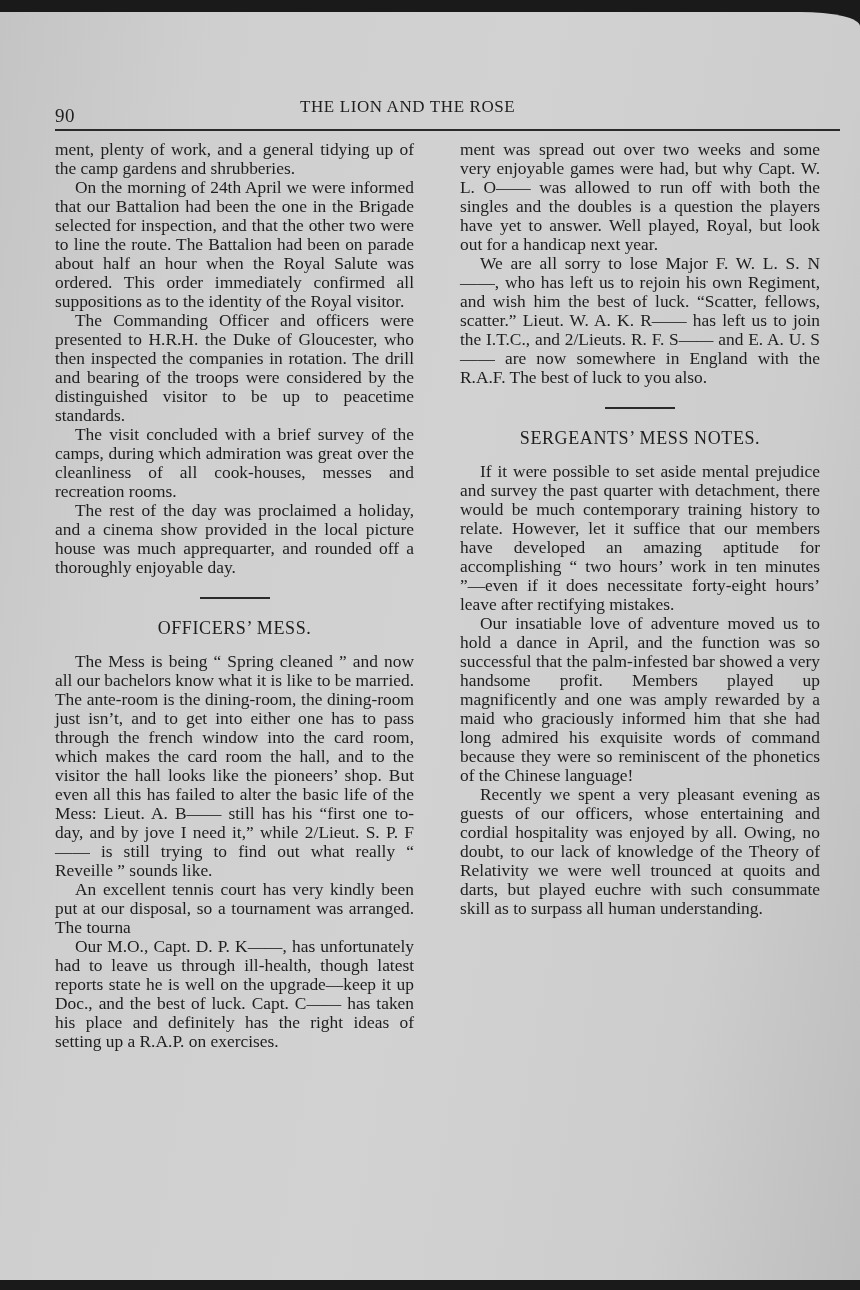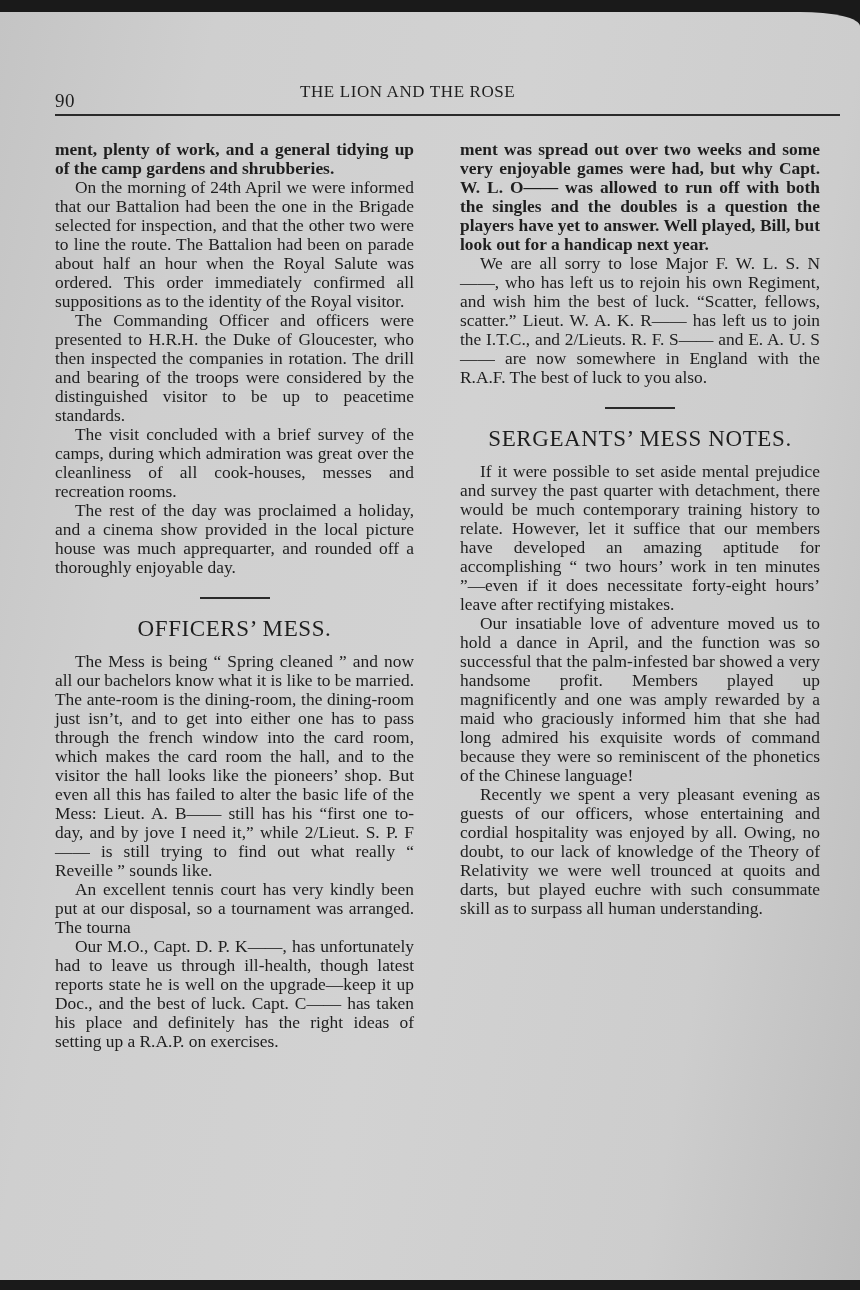--- a/index.html
+++ b/index.html
@@ -13,21 +13,21 @@
   }
   .page {
     position: absolute;
     left: 0; top: 12px;
     width: 860px; height: 1268px;
     background: linear-gradient(100deg, #c4c4c4 0%, #cfcfcf 20%, #d2d2d2 50%, #cdcdcd 80%, #bdbdbd 100%);
     border-top-right-radius: 60px 14px;
   }
   .running-head {
     position: absolute;
-    left: 55px; top: 61px;
+    left: 55px; top: 76px;
     width: 785px; height: 36px;
   }
   .page-number {
     position: absolute; left: 0; top: 17px;
     font-size: 19px; letter-spacing: 0.5px;
   }
   .journal-title {
     position: absolute; left: 245px; top: 9px;
     font-size: 17px; letter-spacing: 0.6px;
   }
@@ -40,27 +40,27 @@
     top: 128px;
     width: 359px;
     font-size: 17.4px;
     line-height: 19px;
     text-align: justify;
     hyphens: manual;
   }
   .col-left { left: 55px; }
   .col-right { left: 460px; width: 360px; }
   .para { margin: 0; text-indent: 20px; }
-  .para.cont { text-indent: 0; font-weight: bold; }
+  .para.cont { text-indent: 0; }
   .section-rule {
     width: 70px; height: 2px; background: #2a2a2a;
     margin: 20px auto 20px auto;
   }
   .section-heading {
-    text-align: center; font-size: 23px; letter-spacing: 0.6px;
+    text-align: center; font-size: 18px; letter-spacing: 0.6px;
     margin: 18px 0 14px 0; font-weight: normal;
   }
 </style>
 </head>
 <body>
 
 <div class="page">
 
   <div class="running-head">
     <span class="page-number">90</span>
@@ -77,21 +77,21 @@
 
     <div class="section-rule"></div>
     <h2 class="section-heading">OFFICERS’ MESS.</h2>
 
     <p class="para">The Mess is being “ Spring cleaned ” and now all our bachelors know what it is like to be married. The ante-room is the dining-room, the dining-room just isn’t, and to get into either one has to pass through the french window into the card room, which makes the card room the hall, and to the visitor the hall looks like the pioneers’ shop. But even all this has failed to alter the basic life of the Mess: Lieut. A. B—— still has his “first one to-day, and by jove I need it,” while 2/Lieut. S. P. F—— is still trying to find out what really “ Reveille ” sounds like.</p>
     <p class="para">An excellent tennis court has very kindly been put at our disposal, so a tournament was arranged. The tourna­</p>
     <p class="para">Our M.O., Capt. D. P. K——, has un­fortunately had to leave us through ill-health, though latest reports state he is well on the upgrade—keep it up Doc., and the best of luck. Capt. C—— has taken his place and definitely has the right ideas of setting up a R.A.P. on exercises.</p>
   </div>
 
   <div class="column col-right">
-    <p class="para cont">ment was spread out over two weeks and some very enjoyable games were had, but why Capt. W. L. O—— was allowed to run off with both the singles and the doubles is a question the players have yet to answer. Well played, Bill, but look out for a handicap next year.</p>
+    <p class="para cont">ment was spread out over two weeks and some very enjoyable games were had, but why Capt. W. L. O—— was allowed to run off with both the singles and the doubles is a question the players have yet to answer. Well played, Royal, but look out for a handicap next year.</p>
     <p class="para">We are all sorry to lose Major F. W. L. S. N——, who has left us to rejoin his own Regiment, and wish him the best of luck. “Scatter, fellows, scatter.” Lieut. W. A. K. R—— has left us to join the I.T.C., and 2/Lieuts. R. F. S—— and E. A. U. S—— are now somewhere in England with the R.A.F. The best of luck to you also.</p>
 
     <div class="section-rule"></div>
     <h2 class="section-heading">SERGEANTS’ MESS NOTES.</h2>
 
     <p class="para">If it were possible to set aside mental prejudice and survey the past quarter with detachment, there would be much con­temporary training history to relate. However, let it suffice that our members have developed an amazing aptitude for accomplishing “ two hours’ work in ten minutes ”—even if it does necessitate forty-eight hours’ leave after rectifying mistakes.</p>
     <p class="para">Our insatiable love of adventure moved us to hold a dance in April, and the func­tion was so successful that the palm-infested bar showed a very handsome profit. Members played up magnificently and one was amply rewarded by a maid who graciously informed him that she had long admired his exquisite words of command because they were so reminis­cent of the phonetics of the Chinese language!</p>
     <p class="para">Recently we spent a very pleasant even­ing as guests of our officers, whose en­tertaining and cordial hospitality was enjoyed by all. Owing, no doubt, to our lack of knowledge of the Theory of Rela­tivity we were well trounced at quoits and darts, but played euchre with such consummate skill as to surpass all human understanding.</p>
   </div>
 

